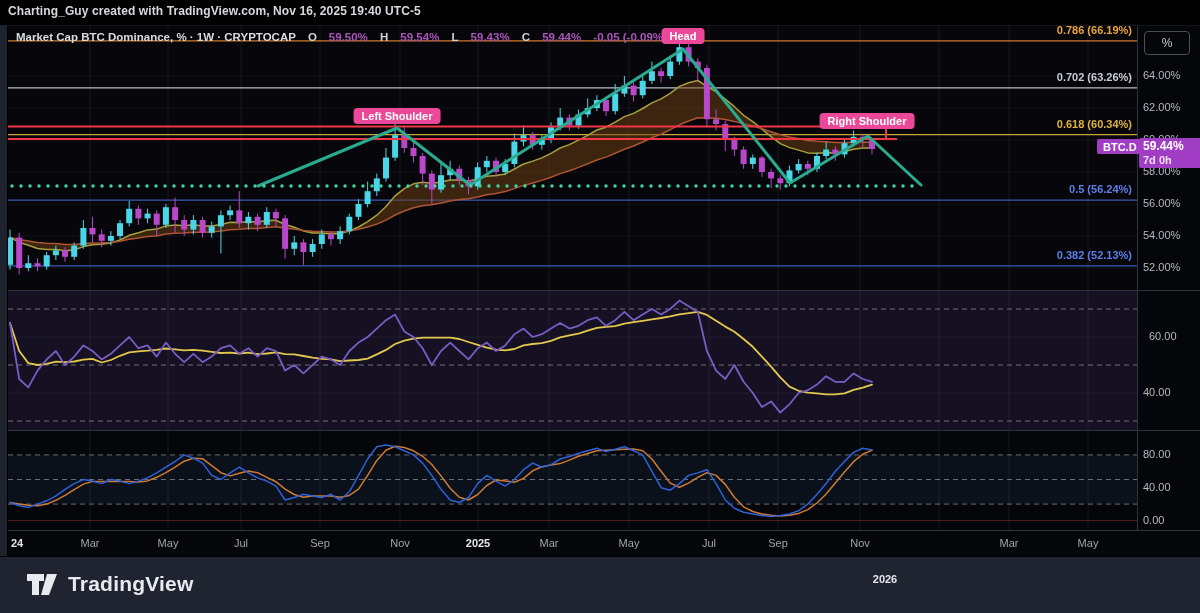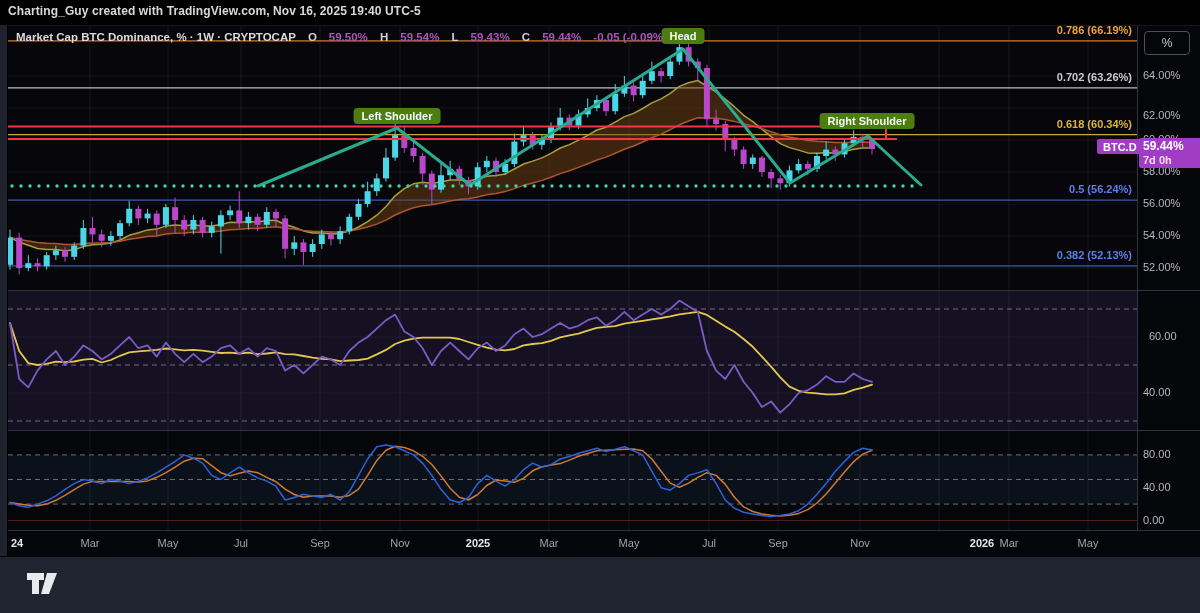--- a/index.html
+++ b/index.html
@@ -12,21 +12,21 @@
               border-right:1px solid #000;}
   .legend{position:absolute;left:16px;top:31px;font-size:11.5px;color:#d9dbe0;font-weight:700;
           white-space:nowrap;z-index:5;}
   .legend .lk{color:#cfd2d8;margin-left:9px;font-weight:700;}
   .legend .lv{color:#aa55bb;font-weight:700;padding-left:12px;}
   .legend .chg{color:#aa55bb;margin-left:9px;font-weight:700;}
   .scale-label{position:absolute;left:1143px;font-size:11px;color:#b4b8c1;z-index:3;}
   .fib-label{position:absolute;font-size:11px;font-weight:700;text-align:right;width:120px;z-index:3;}
   .time-label{position:absolute;top:537px;font-size:11px;color:#9fa4ae;transform:translateX(-50%);z-index:3;}
   .time-label.major{color:#e4e6ea;font-weight:700;}
-  .pattern-label{position:absolute;transform:translate(-50%,-50%);background:#4d7c0f;color:#f2fffb;
+  .pattern-label{position:absolute;transform:translate(-50%,-50%);background:#ec4899;color:#f2fffb;
                  font-size:11px;font-weight:700;padding:2px 8px;border-radius:4px;white-space:nowrap;z-index:6;}
   .unit-btn{position:absolute;left:1144px;top:31px;width:44px;height:22px;border:1px solid #4a4e59;
             border-radius:4px;color:#c7cbd4;font-size:12px;display:flex;align-items:center;
             justify-content:center;z-index:4;}
   .price-tag{position:absolute;left:1097px;top:139px;height:15px;background:#a13dc4;color:#fff;
              font-size:11px;font-weight:700;display:flex;align-items:center;padding:0 6px;
              border-radius:2px 0 0 2px;z-index:7;}
   .price-badge{position:absolute;left:1139px;top:138px;width:58px;background:#a13dc4;color:#fff;
                border-radius:2px;padding:1px 4px;z-index:7;}
   .price-badge .pv{font-size:12px;font-weight:700;line-height:15px;}
@@ -398,21 +398,21 @@
     <span>Market Cap BTC Dominance, % · 1W · CRYPTOCAP</span>
     <span class="lk">O</span><span class="lv">59.50%</span>
     <span class="lk">H</span><span class="lv">59.54%</span>
     <span class="lk">L</span><span class="lv">59.43%</span>
     <span class="lk">C</span><span class="lv">59.44%</span>
     <span class="chg">-0.05 (-0.09%)</span>
   </div>
 
   <div id="overlays">
       <div class="scale-label" style="top: 69px;">64.00%</div>
-      <div class="scale-label" style="top: 101px; margin-top: 8px;">62.00%</div>
+      <div class="scale-label" style="top: 101px;">62.00%</div>
       <div class="scale-label" style="top: 133px;">60.00%</div>
       <div class="scale-label" style="top: 165px;">58.00%</div>
       <div class="scale-label" style="top: 197px;">56.00%</div>
       <div class="scale-label" style="top: 229px;">54.00%</div>
       <div class="scale-label" style="top: 261px;">52.00%</div>
       <div class="scale-label" style="top: 330px; margin-left: 6px;">60.00</div>
       <div class="scale-label" style="top: 386px;">40.00</div>
       <div class="scale-label" style="top: 447.9px; text-align: center;">80.00</div>
       <div class="scale-label" style="top: 480.7px;">40.00</div>
       <div class="scale-label" style="top: 513.5px;">0.00</div>
@@ -429,34 +429,35 @@
       <div class="time-label" style="left: 168px;">May</div>
       <div class="time-label" style="left: 241px;">Jul</div>
       <div class="time-label" style="left: 320px;">Sep</div>
       <div class="time-label" style="left: 400px;">Nov</div>
       <div class="time-label major" style="left: 478px;">2025</div>
       <div class="time-label" style="left: 549px;">Mar</div>
       <div class="time-label" style="left: 629px;">May</div>
       <div class="time-label" style="left: 709px;">Jul</div>
       <div class="time-label" style="left: 778px;">Sep</div>
       <div class="time-label" style="left: 860px;">Nov</div>
-      <div class="time-label major" style="left: 982px;">2026</div>
+      <div class="time-label major" style="left: 885px; margin-top: 36px;">2026</div>
       <div class="time-label" style="left: 1009px;">Mar</div>
       <div class="time-label" style="left: 1088px;">May</div>
     </div>
 
   <div class="unit-btn">%</div>
 
   <div class="price-tag">BTC.D</div>
   <div class="price-badge">
     <div class="pv">59.44%</div>
     <div class="cd">7d 0h</div>
   </div>
 
   <div class="footer">
     <div class="tv-logo">
       <svg width="33" height="23" viewBox="0 0 33 23">
         <path d="M1 1 h17 v7 h-5 v14 h-7 V8 H1 z" fill="#e8eaee"></path>
         <path d="M21 1 h10 l-8 21 h-8 z" fill="#e8eaee"></path>
       </svg>
+      <span>TradingView</span>
     </div>
   </div>
 </div>
 
 </body></html>

